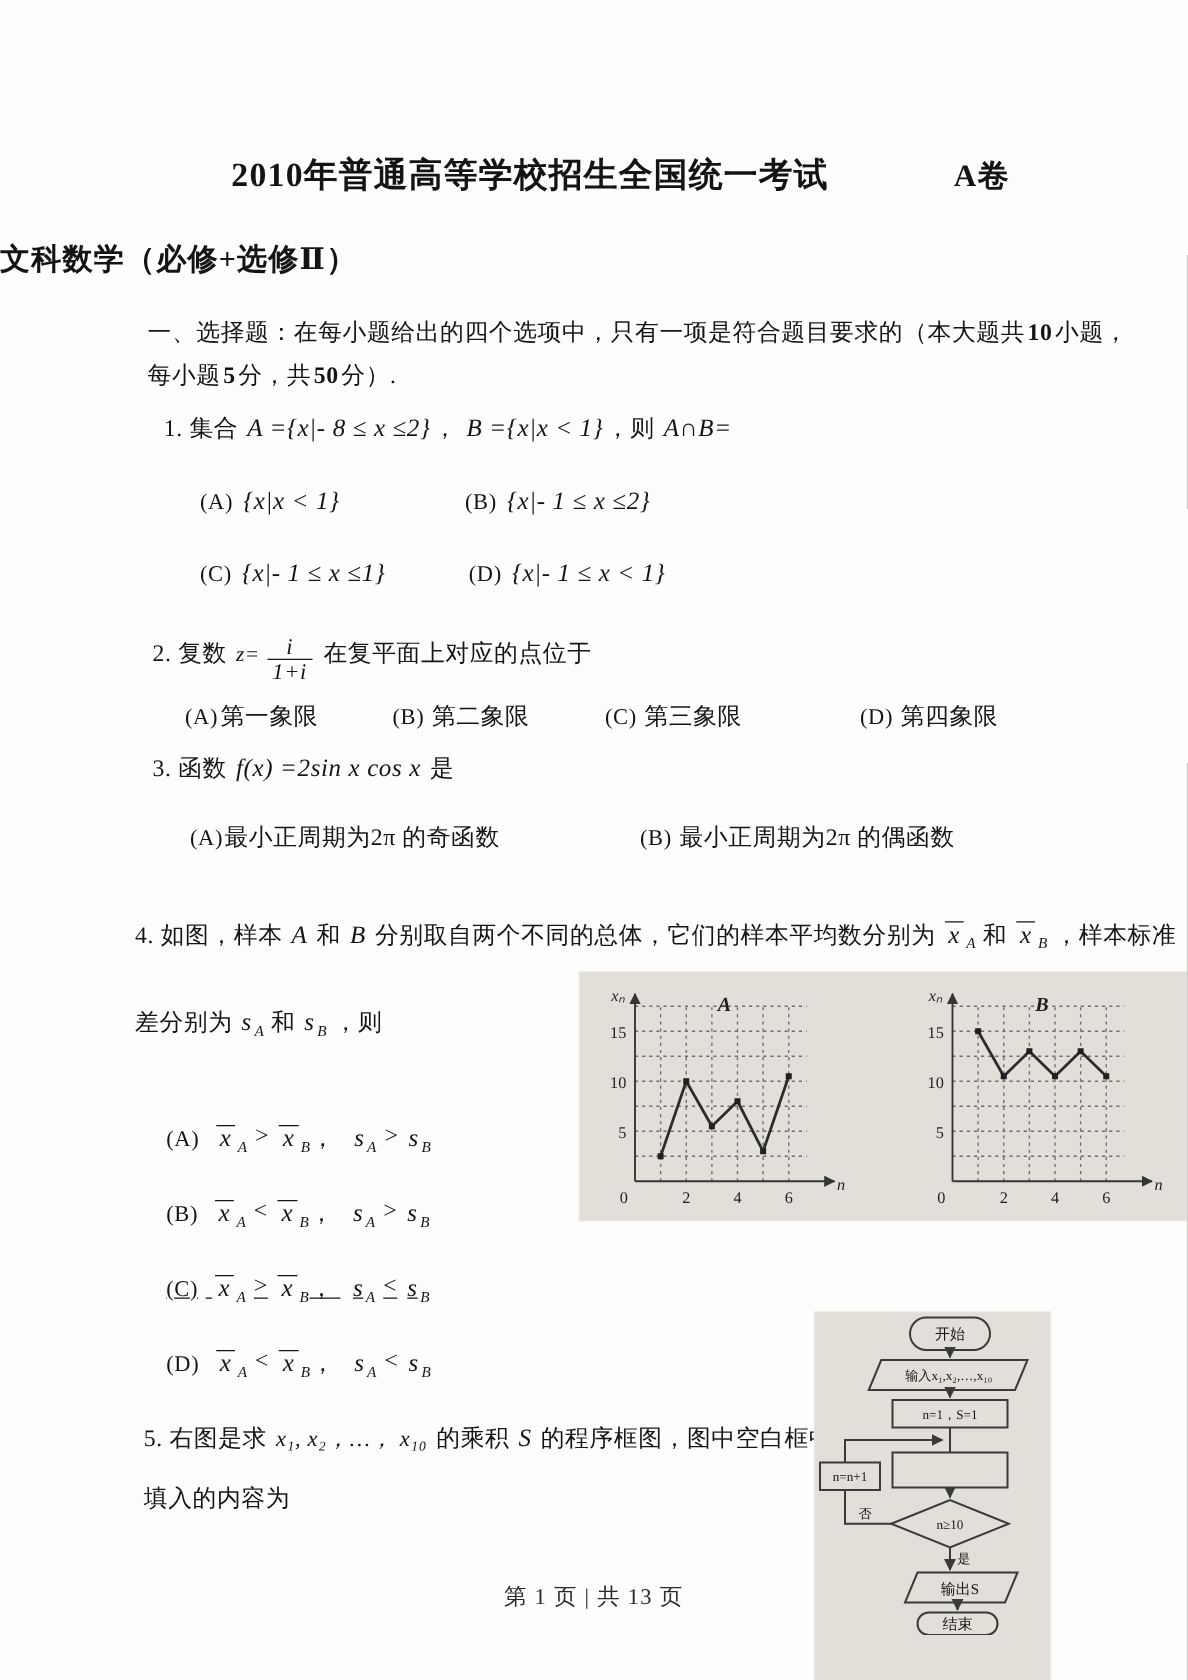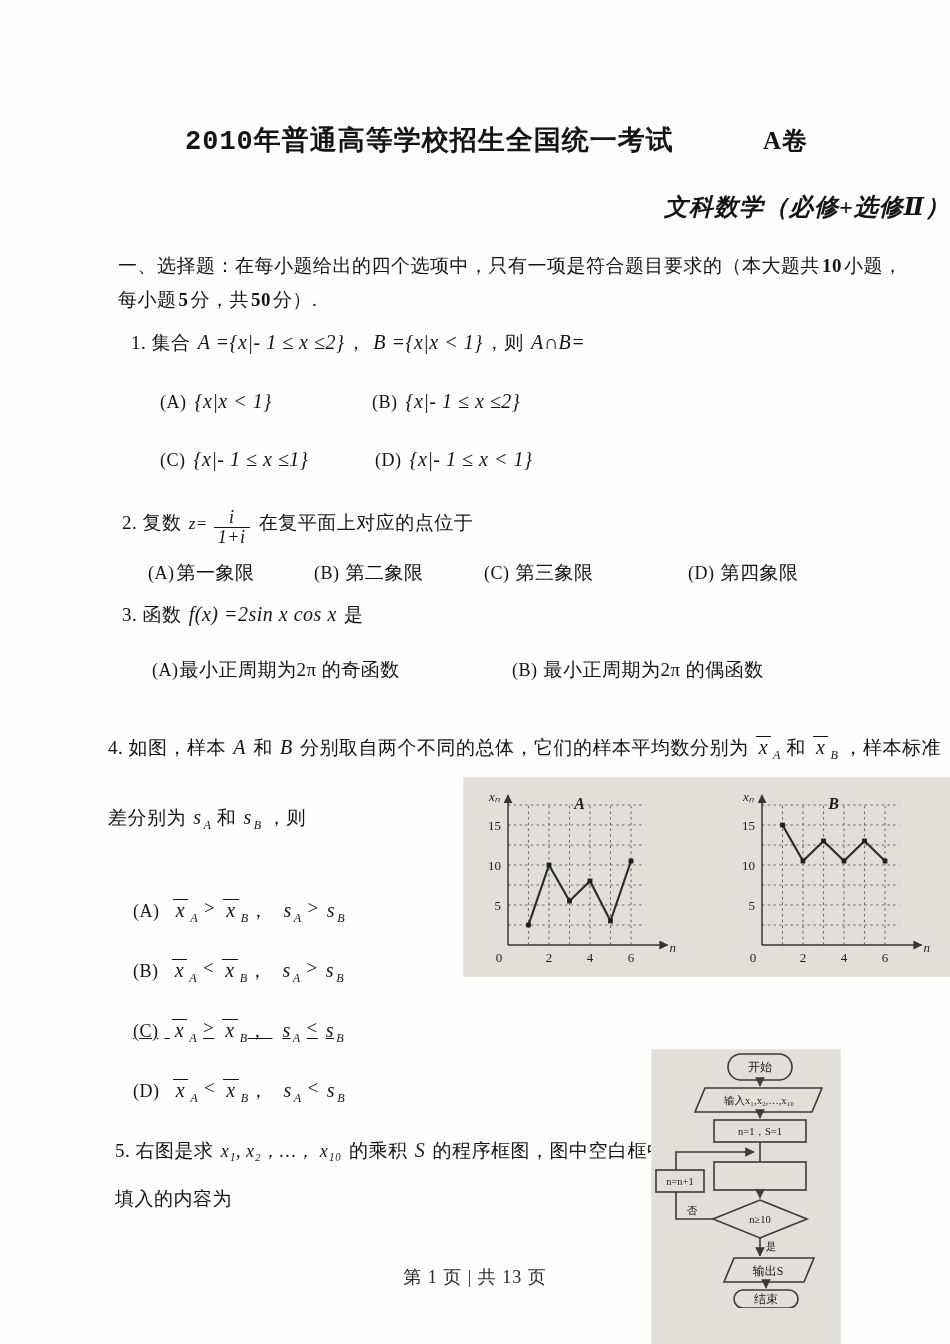--- a/index.html
+++ b/index.html
@@ -34,31 +34,31 @@
   .fcshape{fill:none;stroke:#3a3a3a;stroke-width:1.6;}
   .fctext{font-size:12px;fill:#161616;text-anchor:middle;font-family:"Liberation Serif","DejaVu Serif",serif;}
   .fcsm{font-size:10.5px;}
   .footer{font-size:18px;color:#2a2a2a;letter-spacing:1px;margin-top:16px;}
 </style>
 </head>
 <body>
 
 <div class="page">
 
-  <div class="abs title" style="left:185px;top:122px;font-family:Liberation Mono, monospace;">2010年普通高等学校招生全国统一考试</div>
+  <div class="abs title" style="left:185px;top:122px;">2010年普通高等学校招生全国统一考试</div>
   <div class="abs title" style="left:763px;top:124px;font-size:25px;">A卷</div>
-  <div class="abs subtitle" style="left:0;right:0;top:191px;text-align:right;font-style:italic;">文科数学（必修+选修Ⅱ）</div>
+  <div class="abs subtitle" style="left:0;right:0;top:191px;text-align:left;">文科数学（必修+选修Ⅱ）</div>
 
   <div class="abs cn" style="left:118px;top:253px;"><span>一、选择题：在每小题给出的四个选项中，只有一项是符合题目要求的（本大题共</span><span class="b">10</span><span>小题，</span></div>
   <div class="abs cn" style="left:118px;top:287px;"><span>每小题</span><span class="b">5</span><span>分，共</span><span class="b">50</span><span>分）.</span></div>
 
   <div class="abs cn" style="left:131px;top:330px;">
     <span>1.</span>
     <span>集合</span>
-    <span class="math mset">A ={x|- 1 ≤ x ≤2}</span><span>，</span>
+    <span class="math mset">A ={x|- 8 ≤ x ≤2}</span><span>，</span>
     <span class="math mset">B ={x|x &lt; 1}</span><span>，则</span>
     <span class="math">A∩B=</span>
   </div>
   <div class="abs cn" style="left:160px;top:390px;"><span class="optlbl">(A)</span><span class="math mset">{x|x &lt; 1}</span></div>
   <div class="abs cn" style="left:372px;top:390px;"><span class="optlbl">(B)</span><span class="math mset">{x|- 1 ≤ x ≤2}</span></div>
   <div class="abs cn" style="left:160px;top:448px;"><span class="optlbl">(C)</span><span class="math mset">{x|- 1 ≤ x ≤1}</span></div>
   <div class="abs cn" style="left:375px;top:448px;"><span class="optlbl">(D)</span><span class="math mset">{x|- 1 ≤ x &lt; 1}</span></div>
 
   <div class="abs cn" style="left:122px;top:508px;">
     <span>2.</span>

